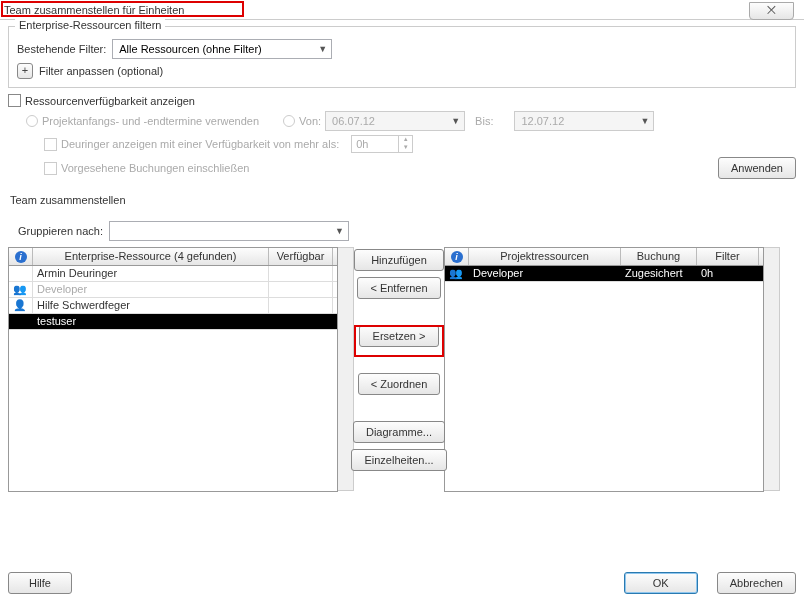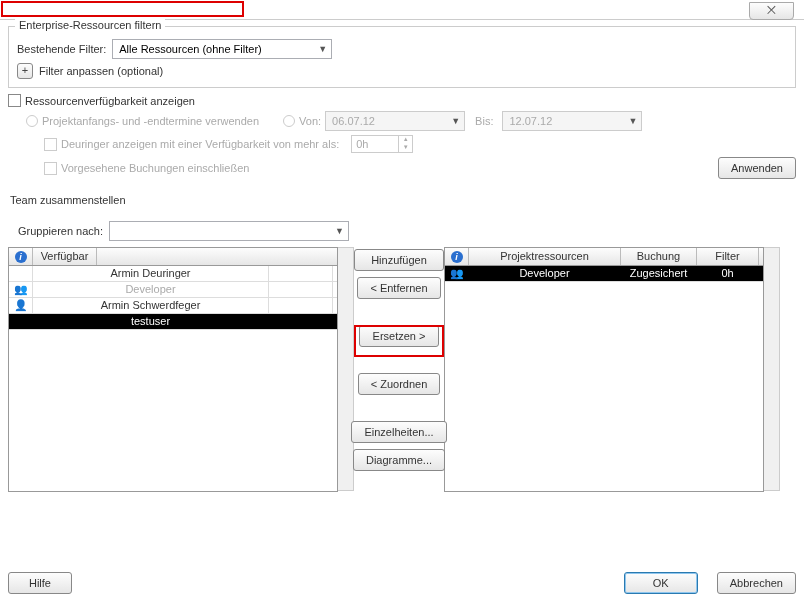--- a/index.html
+++ b/index.html
@@ -25,37 +25,38 @@
 .spin .arrows { width: 14px; height: 18px; border: 1px solid #ccc; border-left: none; display: flex; flex-direction: column; }
 .spin .arrows span { flex: 1; font-size: 6px; text-align: center; color: #aaa; }
 .btn { display: inline-block; height: 22px; padding: 0 12px; border: 1px solid #888; border-radius: 3px; background: linear-gradient(#fdfdfd,#e6e6e6); line-height: 20px; text-align: center; color: #333; min-width: 64px; }
 .btn.primary { border-color: #2a7ab0; box-shadow: inset 0 0 0 1px #8fc6ee; }
 .team-area { margin: 4px 8px; }
 .team-title { color: #333; margin: 15px 2px; }
 .tables { display: flex; margin-top: 6px; }
 .grid { border: 1px solid #999; }
 .hdr { display: flex; background: linear-gradient(#fdfdfd,#e6e6e6); border-bottom: 1px solid #999; }
 .hdr .cell { border-right: 1px solid #bbb; padding: 2px 4px; text-align: center; color: #333; }
-.body .trow { display: flex; border-bottom: 1px solid #ddd; text-align: center; }
+.body .trow { display: flex; border-bottom: 1px solid #ddd; }
 .body .trow .cell { border-right: 1px solid #ddd; padding: 1px 4px; color: #333; height: 15px; }
 .body .trow.sel { background: #000; color: #fff; }
 .body .trow.sel .cell { color: #fff; border-right-color: #000; }
 .body .trow.dim .cell { color: #aaa; }
 .info-ico { width: 12px; height: 12px; border-radius: 50%; background: #2a6fcf; color: #fff; font-size: 9px; text-align: center; line-height: 12px; display: inline-block; font-weight: bold; font-style: italic; }
 .res-ico { width: 12px; height: 12px; display: inline-block; }
 .scrolltrack { width: 16px; background: #f0f0f0; border: 1px solid #ccc; border-left: none; }
 .midbtns { width: 90px; display: flex; flex-direction: column; align-items: center; padding-top: 2px; gap: 6px; position: relative; }
 .midbtns .ers-hl { position: absolute; top: 78px; left: 0; width: 90px; height: 32px; border: 2px solid #d00; pointer-events: none; }
 .bottombar { position: absolute; bottom: 8px; left: 8px; right: 8px; display: flex; justify-content: space-between; align-items: center; }
 </style>
 </head>
 <body>
 
 <div class="titlebar">
   <div class="title-hl"></div>
+  <span class="title-text">Team zusammenstellen für Einheiten</span>
   <div class="close-btn">⨉</div>
 </div>
 
 <div class="groupbox">
   <span class="groupbox-title">Enterprise-Ressourcen filtern</span>
   <div class="row">
     <span class="lbl">Bestehende Filter:</span>
     <div class="combo" style="width:220px">
       <span>Alle Ressourcen (ohne Filter)</span>
       <span class="arrow">▼</span>
@@ -74,21 +75,21 @@
   </div>
   <div class="row" style="margin-left:18px">
     <span class="rb dis"></span>
     <span class="lbl disabled">Projektanfangs- und -endtermine verwenden</span>
     <span class="rb dis" style="margin-left:18px"></span>
     <span class="lbl disabled" style="margin-right:4px">Von:</span>
     <div class="combo dis" style="width:140px">
       <span>06.07.12</span>
       <span class="arrow">▼</span>
     </div>
-    <span class="lbl disabled" style="margin:0 9px 0 10px">Bis:</span>
+    <span class="lbl disabled" style="margin:0 21px 0 10px">Bis:</span>
     <div class="combo dis" style="width:140px">
       <span>12.07.12</span>
       <span class="arrow">▼</span>
     </div>
   </div>
   <div class="row" style="margin-left:36px">
     <span class="cb dis"></span>
     <span class="lbl disabled">Deuringer anzeigen mit einer Verfügbarkeit von mehr als:</span>
     <div class="spin" style="margin-left:6px">
       <div class="txt">0h</div>
@@ -116,36 +117,37 @@
       <span class="arrow">▼</span>
     </div>
   </div>
 
   <div class="tables">
 
     <div style="display:flex">
       <div class="grid" style="width:330px">
         <div class="hdr">
           <div class="cell" style="width:24px"><span class="info-ico">i</span></div>
+          <div class="cell" style="width:236px">Enterprise-Ressource (4 gefunden)</div>
           <div class="cell" style="width:64px">Verfügbar</div>
         </div>
         <div class="body" style="height:225px">
           <div class="trow">
             <div class="cell" style="width:24px"></div>
             <div class="cell" style="width:236px">Armin Deuringer</div>
             <div class="cell" style="width:64px"></div>
           </div>
           <div class="trow dim">
             <div class="cell" style="width:24px"><span class="res-ico">👥</span></div>
             <div class="cell" style="width:236px">Developer</div>
             <div class="cell" style="width:64px"></div>
           </div>
           <div class="trow">
             <div class="cell" style="width:24px"><span class="res-ico">👤</span></div>
-            <div class="cell" style="width:236px">Armin Schwerdfeger</div>
+            <div class="cell" style="width:236px">Hilfe Schwerdfeger</div>
             <div class="cell" style="width:64px"></div>
           </div>
           <div class="trow sel">
             <div class="cell" style="width:24px"></div>
             <div class="cell" style="width:236px">testuser</div>
             <div class="cell" style="width:64px"></div>
           </div>
         </div>
       </div>
       <div class="scrolltrack" style="height:244px"></div>
@@ -153,22 +155,22 @@
 
     <div class="midbtns">
       <div class="btn" style="min-width:80px">Hinzufügen &gt;</div>
       <div class="btn" style="min-width:80px">&lt; Entfernen</div>
       <div style="height:14px"></div>
       <div class="btn" style="min-width:80px">Ersetzen &gt;</div>
       <div class="ers-hl"></div>
       <div style="height:14px"></div>
       <div class="btn" style="min-width:80px">&lt; Zuordnen</div>
       <div style="height:14px"></div>
+      <div class="btn" style="min-width:80px">Diagramme...</div>
       <div class="btn" style="min-width:80px">Einzelheiten...</div>
-      <div class="btn" style="min-width:80px">Diagramme...</div>
     </div>
 
     <div style="display:flex">
       <div class="grid" style="width:320px">
         <div class="hdr">
           <div class="cell" style="width:24px"><span class="info-ico">i</span></div>
           <div class="cell" style="width:152px">Projektressourcen</div>
           <div class="cell" style="width:76px">Buchung</div>
           <div class="cell" style="width:62px">Filter</div>
         </div>

